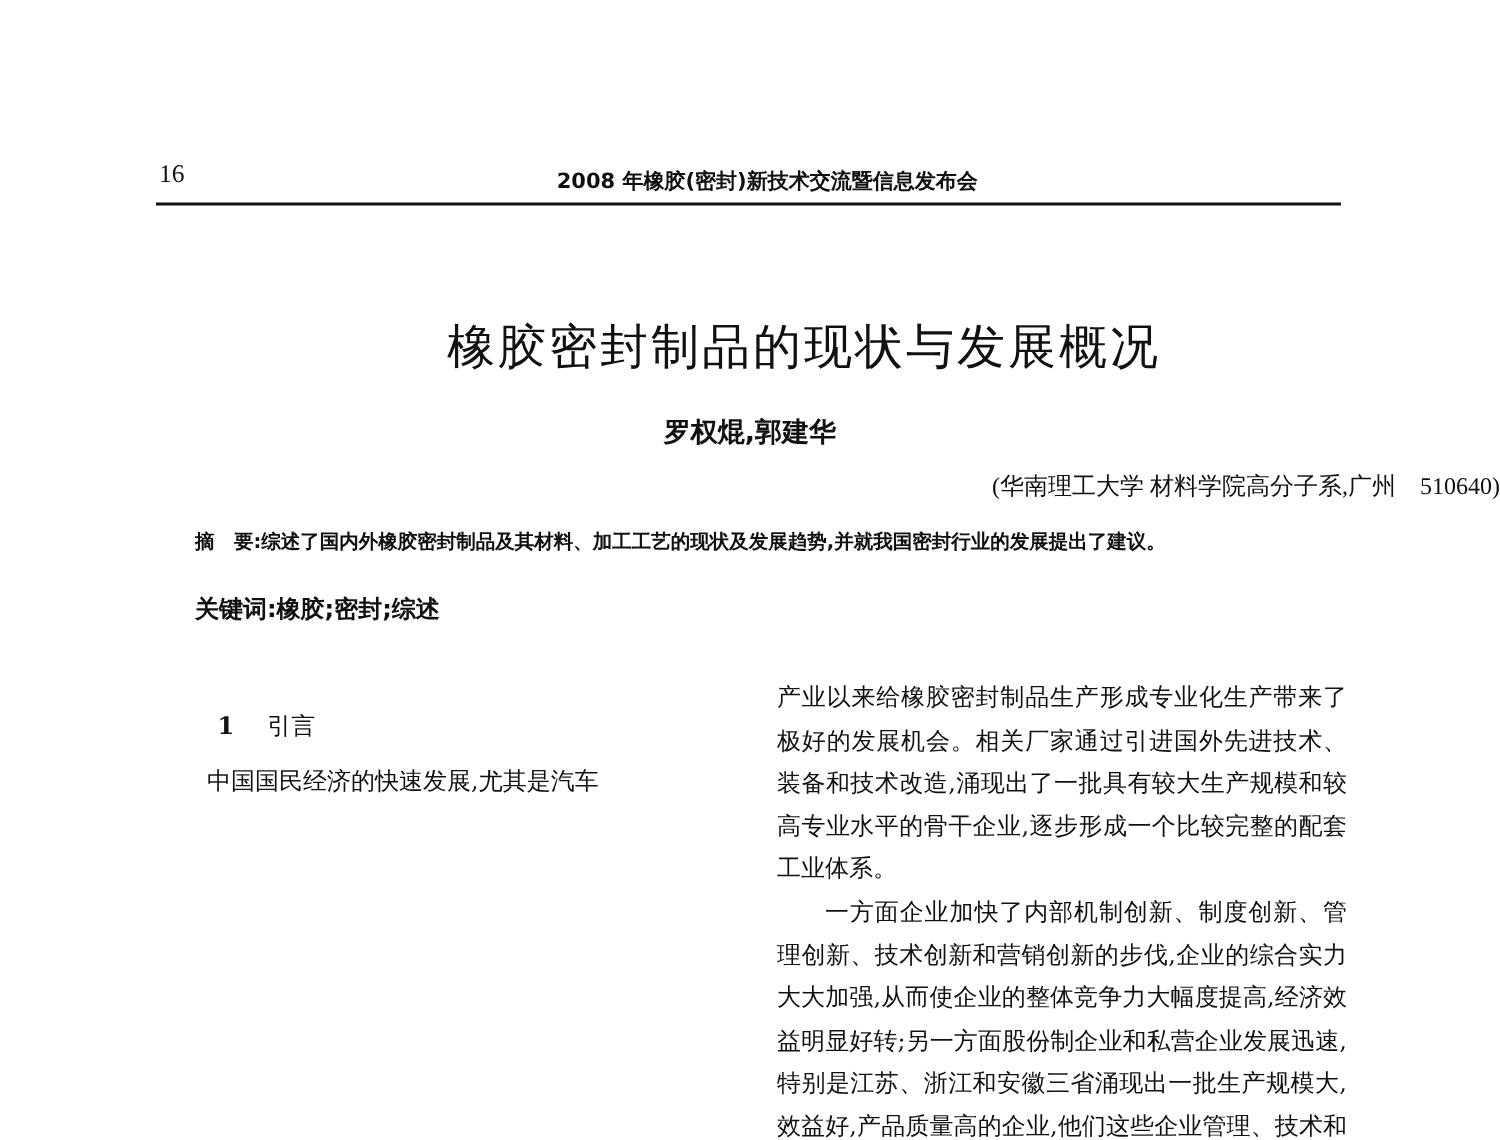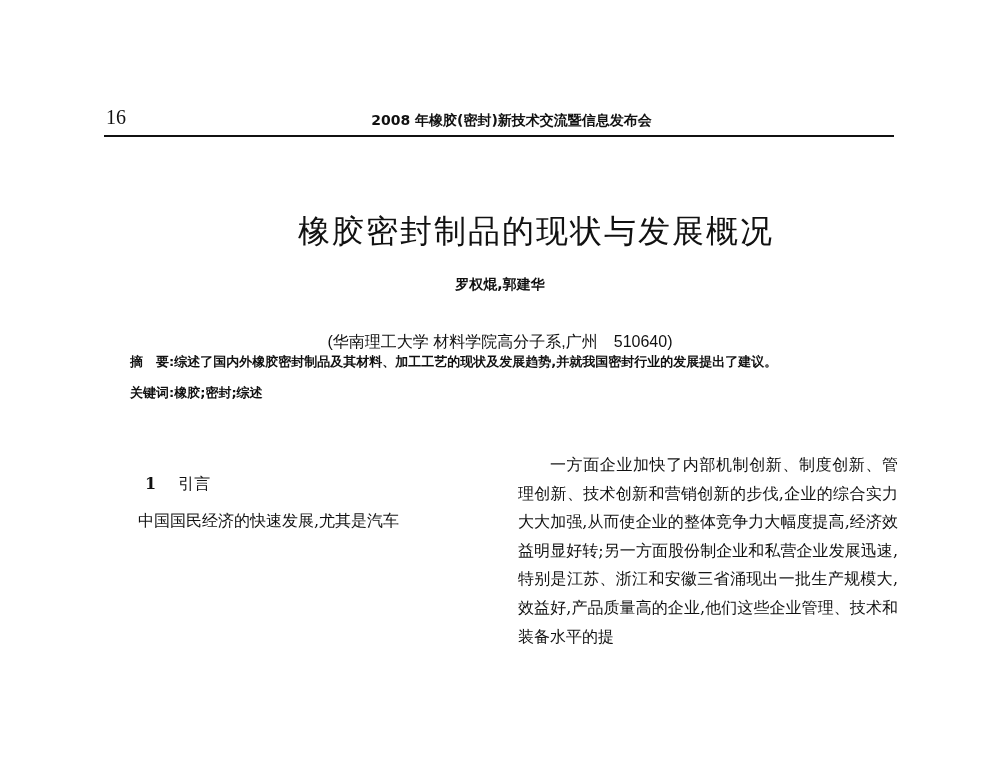--- a/index.html
+++ b/index.html
@@ -1,25 +1,25 @@
 <!DOCTYPE html>
 <html><head>
 <meta charset="utf-8">
 <style>
   html, body { margin:0; padding:0; background:#ffffff; }
   body { width:1000px; height:760px; position:relative; overflow:hidden; font-family:"DejaVu Serif", serif; color:#111; }
   .abs { position:absolute; }
-  .page-num { left:106px; top:106px; font-size:20px; font-family:"Liberation Serif", serif; }
+  .page-num { left:106px; top:106px; font-size:17px; font-family:"Liberation Serif", serif; }
   .running-head { left:0; width:1000px; top:112px; text-align:center; font-size:14px; font-weight:bold; font-family:"DejaVu Sans", sans-serif; letter-spacing:0px; padding-left:23px; box-sizing:border-box; }
   .header-rule { left:104px; top:135px; width:790px; height:2px; background:#111; }
   .title { left:0; width:1000px; top:210px; text-align:center; font-size:32px; font-family:"DejaVu Sans", sans-serif; letter-spacing:2px;padding-left:36px; }
-  .authors { left:0; width:1000px; top:276px; text-align:center; font-size:14px; font-weight:bold; font-family:"DejaVu Sans", sans-serif; }
-  .affil { left:0; width:1000px; top:332px; text-align:center; font-size:16px; font-family:Liberation Sans, sans-serif; }
+  .authors { left:0; width:1000px; top:276px; text-align:center; font-size:18px; font-weight:bold; font-family:"DejaVu Sans", sans-serif; }
+  .affil { left:0; width:1000px; top:314px; text-align:right; font-size:16px; font-family:Liberation Serif, serif; }
   .abstract { left:130px; top:349px; width:770px; font-size:13px; font-weight:bold; font-family:"DejaVu Sans", sans-serif; line-height:25px; }
-  .keywords { left:130px; top:384px; font-size:13px; font-weight:bold; font-family:"DejaVu Sans", sans-serif; }
+  .keywords { left:130px; top:396px; font-size:16px; font-weight:bold; font-family:"DejaVu Sans", sans-serif; }
   .col { font-size:16px; line-height:28.6px; font-family:"DejaVu Serif", serif; }
   .col-left { left:106px; top:470px; width:390px; }
   .col-right { left:518px; top:451px; width:380px; }
   .section-head { font-size:16px; font-weight:bold; font-family:"DejaVu Serif", serif; margin-bottom:8px;margin-left:39px; }
   .section-head span { margin-right:22px; }
   .para { text-align:justify; text-justify:inter-ideograph; margin:0; }
   .indent { text-indent:2em; }
 </style>
 </head>
 <body>
@@ -40,14 +40,15 @@
 </div>
 
 <div class="abs col col-left">
   <div class="section-head">
     <span>1</span><span style="font-weight:normal;">引言</span>
   </div>
   <p class="para indent">中国国民经济的快速发展,尤其是汽车</p>
 </div>
 
 <div class="abs col col-right">
+  <p class="para">产业以来给橡胶密封制品生产形成专业化生产带来了极好的发展机会。相关厂家通过引进国外先进技术、装备和技术改造,涌现出了一批具有较大生产规模和较高专业水平的骨干企业,逐步形成一个比较完整的配套工业体系。</p>
   <p class="para indent">一方面企业加快了内部机制创新、制度创新、管理创新、技术创新和营销创新的步伐,企业的综合实力大大加强,从而使企业的整体竞争力大幅度提高,经济效益明显好转;另一方面股份制企业和私营企业发展迅速,特别是江苏、浙江和安徽三省涌现出一批生产规模大,效益好,产品质量高的企业,他们这些企业管理、技术和装备水平的提</p>
 </div>
 
 </body></html>

